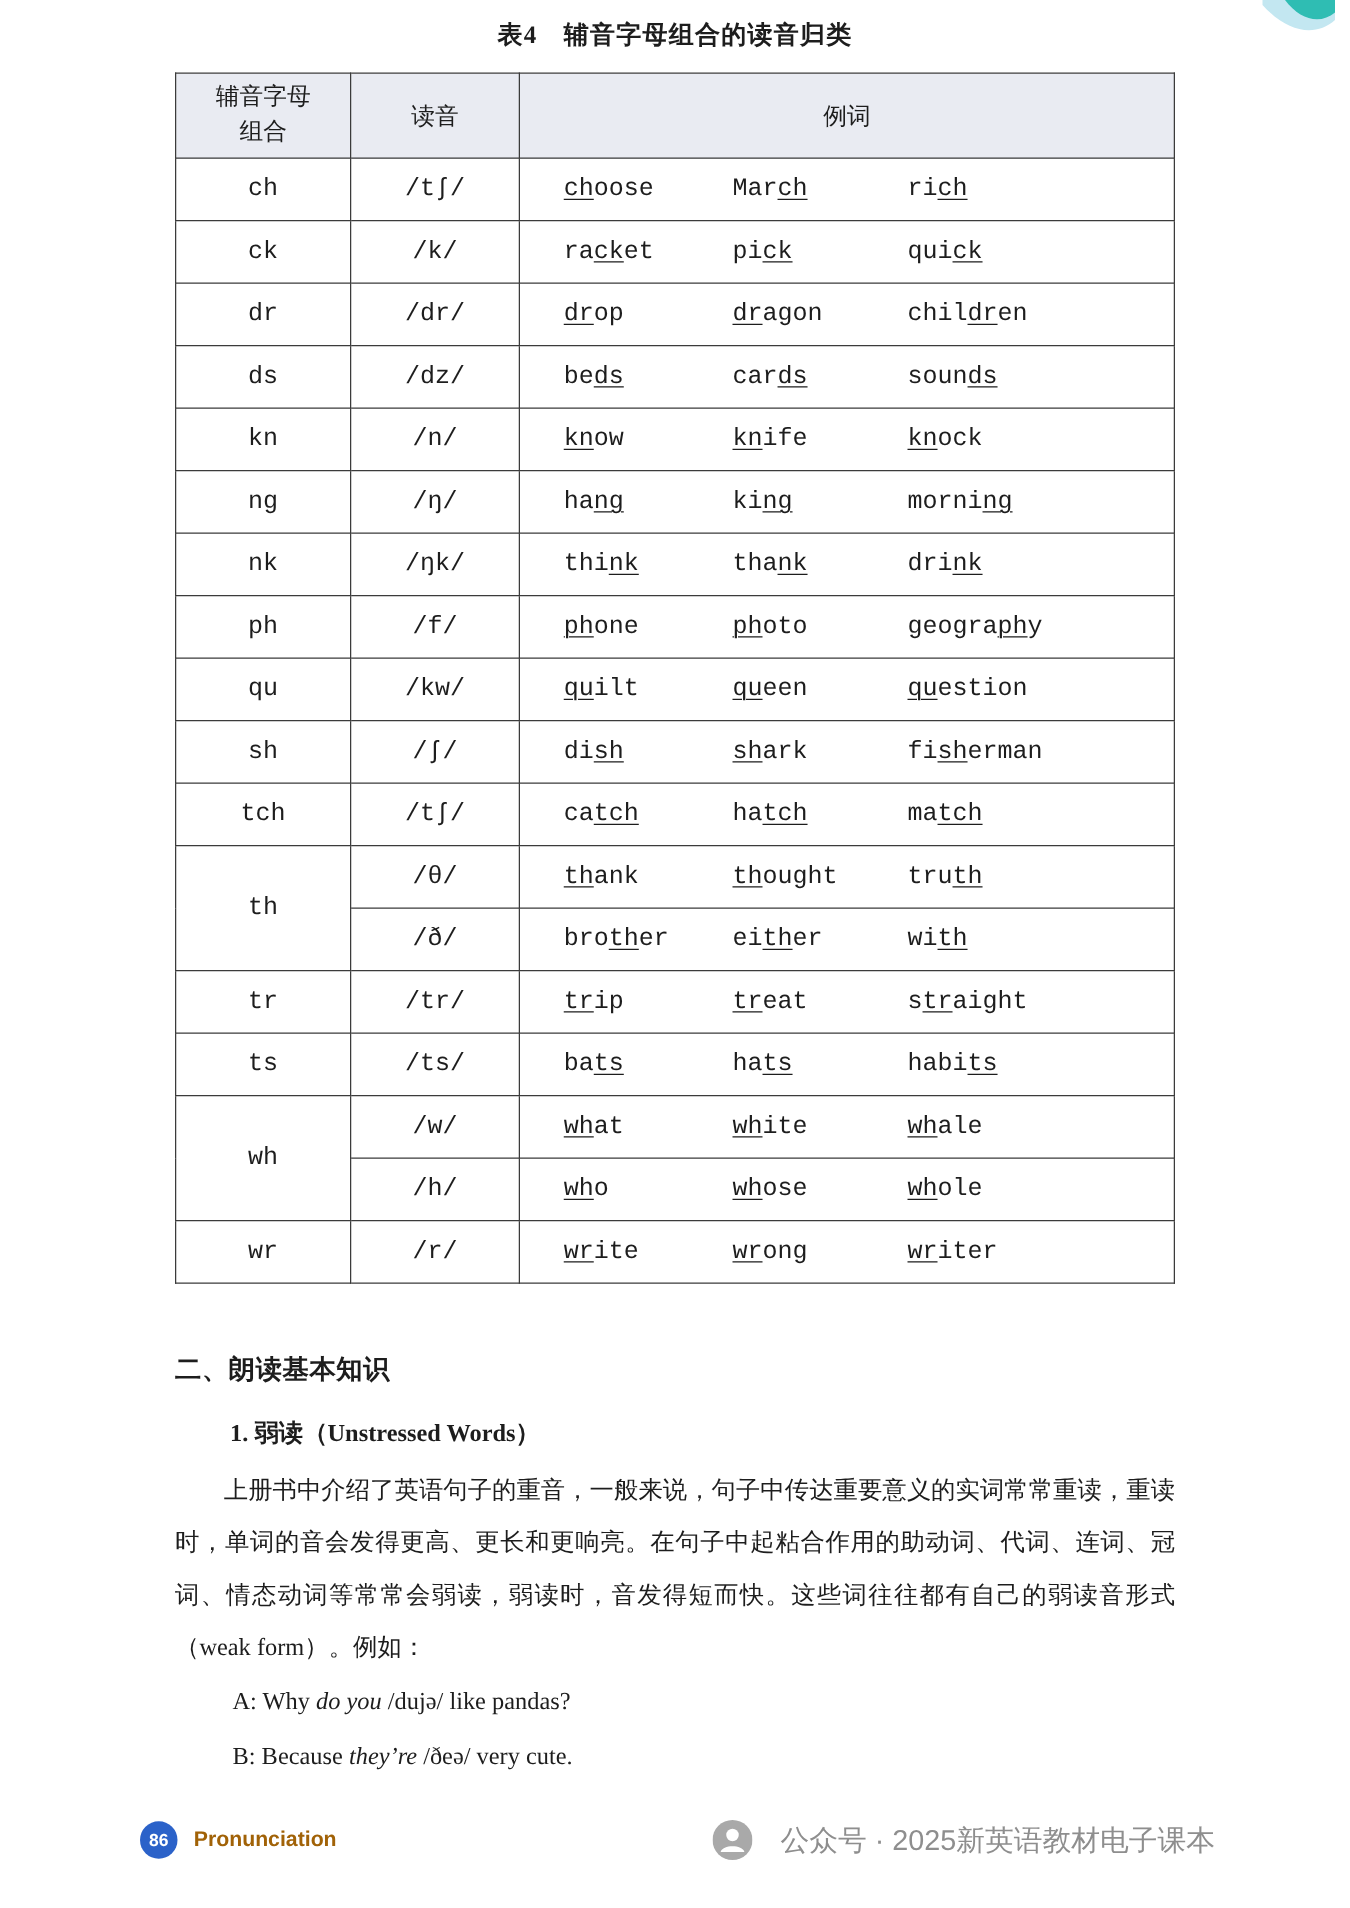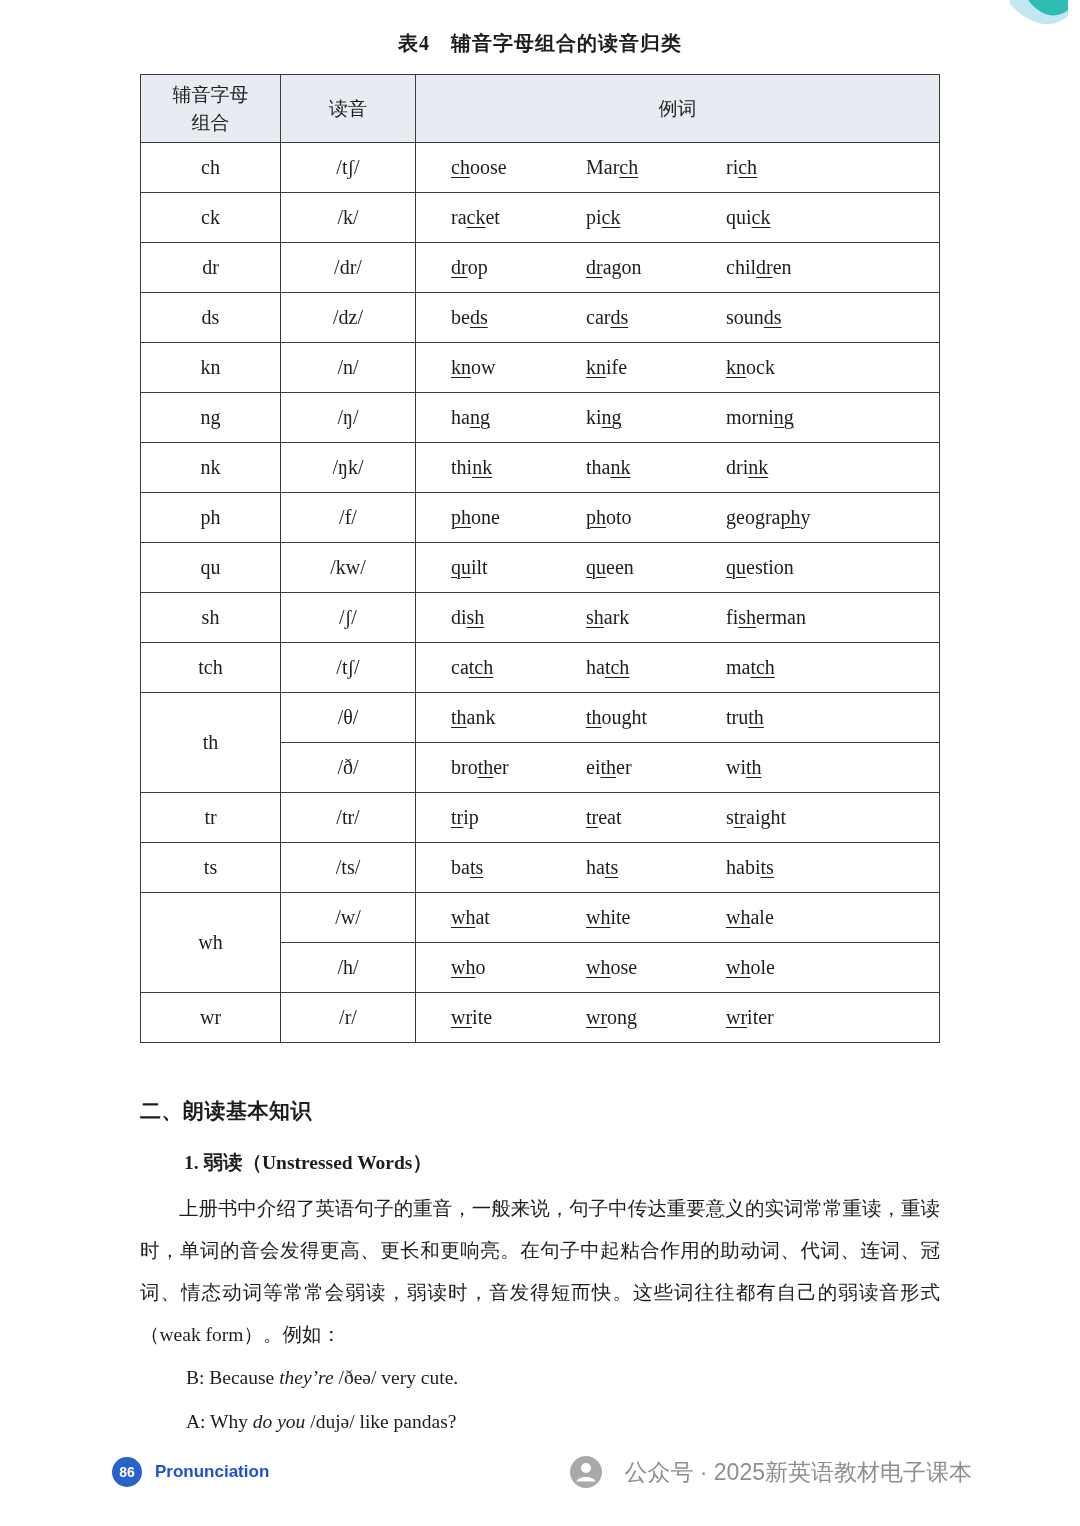--- a/index.html
+++ b/index.html
@@ -10,28 +10,29 @@
     font-family:"Liberation Serif","DejaVu Serif",serif;
     color:#1d1d1d;
     position:relative;
     overflow:hidden;
   }
   .corner-deco { position:absolute; top:0; right:12px; width:64px; height:32px; }
   .page-title {
     text-align:center;
     font-size:20px;
     font-weight:bold;
-    padding-top:30px;
+    padding-top:14px;
     letter-spacing:1px;
   }
   table.pron {
     border-collapse:collapse;
     width:800px;
     margin:17px auto 0 auto;
     table-layout:fixed;
+    font-family:Liberation Mono, monospace;
   }
   table.pron th, table.pron td {
     border:1px solid #3b3b3b;
   }
   table.pron { border:1.5px solid #2f2f2f; }
   thead th {
     background:#e9ebf2;
     height:68px;
     font-size:19px;
     font-weight:normal;
@@ -66,21 +67,21 @@
   .page-badge {
     width:30px; height:30px; border-radius:50%;
     background:#2b62c9; color:#ffffff;
     display:flex; align-items:center; justify-content:center;
     font-size:14px; font-weight:bold;
     margin-left:112px;
     font-family:"Liberation Sans","DejaVu Sans",sans-serif;
     text-align:center;
   }
   .footer-label {
-    color:#1d4ed8; font-weight:bold; font-size:17px; margin-left:13px;
+    color:#a16207; font-weight:bold; font-size:17px; margin-left:13px;
     font-family:"Liberation Sans","DejaVu Sans",sans-serif;
   }
   .watermark {
     margin-left:auto; margin-right:108px;
     display:flex; align-items:center; gap:22px;
     color:#8e8e8e; font-size:23px;
     font-family:"Liberation Sans","DejaVu Sans",sans-serif;
   }
   .wm-icon { width:32px; height:32px; flex:0 0 auto; }
 </style>
@@ -192,22 +193,22 @@
         <td class="sound">/r/</td>
         <td class="words"><span class="word"><span class="u">wr</span>ite</span><span class="word"><span class="u">wr</span>ong</span><span class="word"><span class="u">wr</span>iter</span></td>
       </tr>
     </tbody>
 </table>
 
 <div class="section">
   <div class="h-main">二、朗读基本知识</div>
   <div class="h-sub">1. 弱读（Unstressed Words）</div>
   <p class="para">上册书中介绍了英语句子的重音，一般来说，句子中传达重要意义的实词常常重读，重读时，单词的音会发得更高、更长和更响亮。在句子中起粘合作用的助动词、代词、连词、冠词、情态动词等常常会弱读，弱读时，音发得短而快。这些词往往都有自己的弱读音形式（weak form）。例如：</p>
+  <p class="dialog"><span>A: Why </span><span class="it">do you</span><span> /dujə/ like pandas?</span></p>
   <p class="dialog"><span>B: Because </span><span class="it">they’re</span><span> /ðeə/ very cute.</span></p>
-  <p class="dialog"><span>A: Why </span><span class="it">do you</span><span> /dujə/ like pandas?</span></p>
 </div>
 
 <div class="footer">
   <div class="page-badge">86</div>
   <div class="footer-label">Pronunciation</div>
   <div class="watermark">
     <svg class="wm-icon" viewBox="0 0 32 32" aria-hidden="true">
       <circle cx="16" cy="16" r="16" fill="#a9a9a9"></circle>
       <circle cx="16" cy="12" r="5" fill="#ffffff"></circle>
       <path d="M6.5 25.5 C 8 19.5, 24 19.5, 25.5 25.5 Z" fill="#ffffff"></path>

